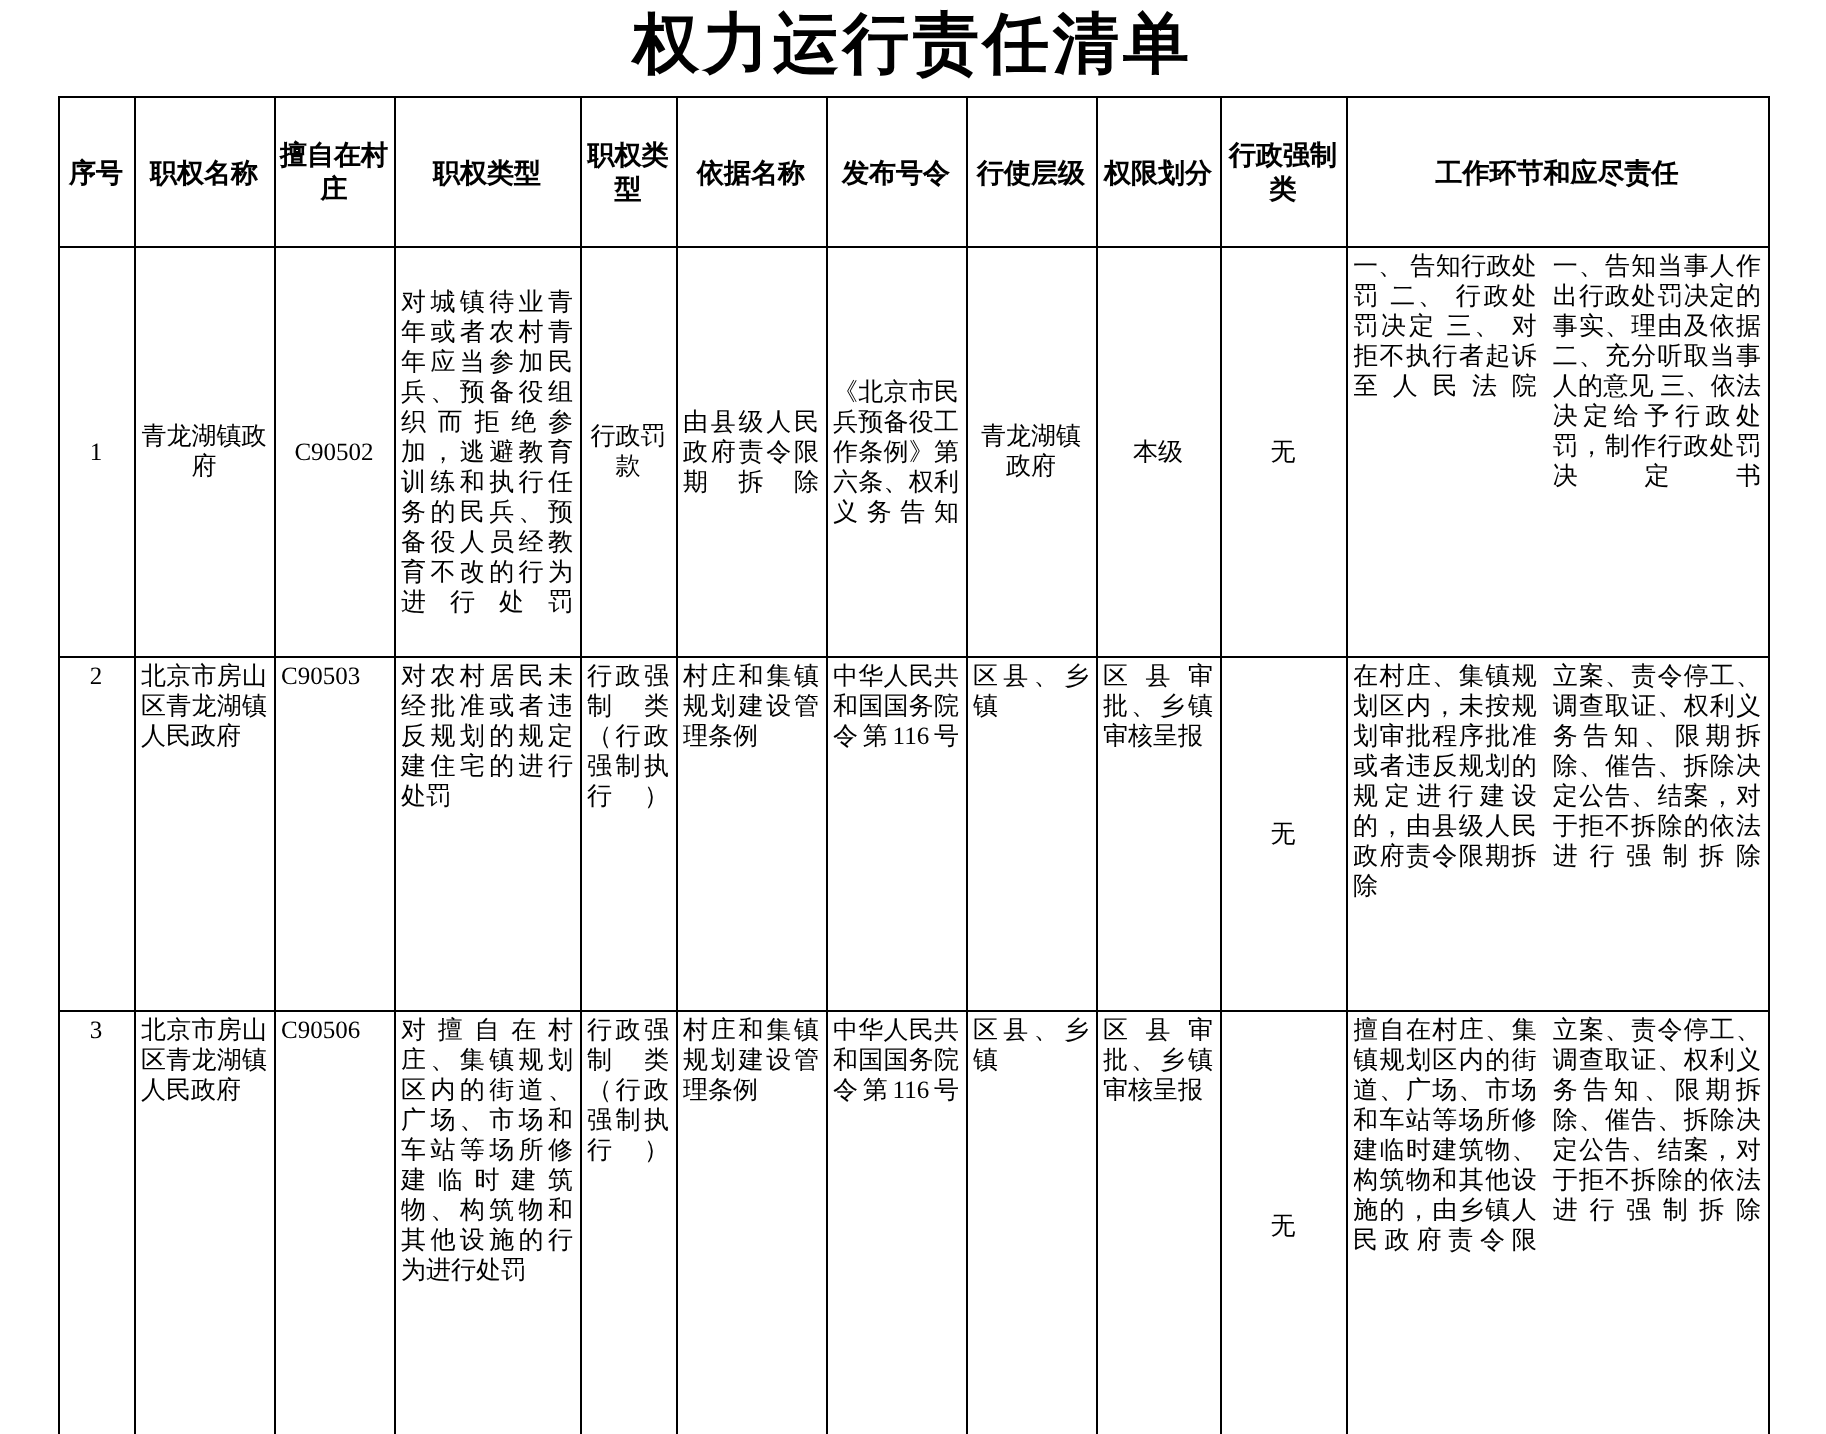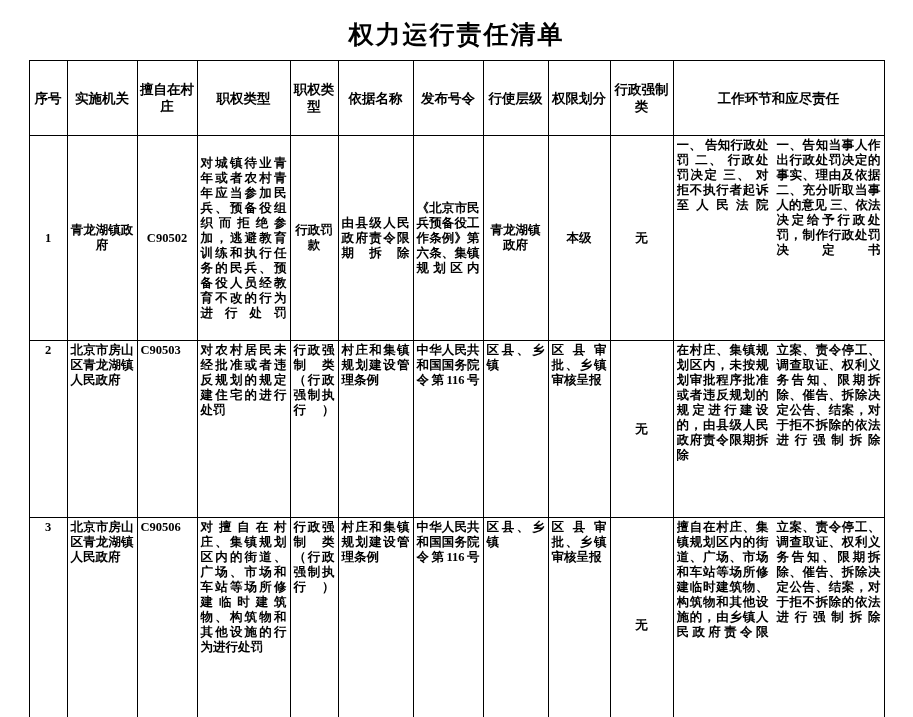--- a/index.html
+++ b/index.html
@@ -16,41 +16,40 @@
   }
   .page {
     width: 913px;
     height: 717px;
     position: relative;
     box-sizing: border-box;
   }
   .doc-title {
     text-align: center;
     font-family: "Liberation Serif", "DejaVu Serif", serif;
-    font-size: 25px;
+    font-size: 33px;
     font-weight: bold;
     letter-spacing: 2px;
-    margin: 20px 0 10px 0;
+    margin: 8px 0 10px 0;
     line-height: 30px;
   }
   table.main {
     border-collapse: collapse;
     margin: 0 auto;
     width: 855px;
     table-layout: fixed;
   }
   table.main th, table.main td {
     border: 1px solid #000000;
     vertical-align: middle;
     padding: 2px 3px;
     font-size: 12.5px;
     line-height: 15px;
     word-wrap: break-word;
     overflow: hidden;
-    font-weight: bold;
   }
   table.main thead th {
     text-align: center;
     font-weight: bold;
     font-size: 13.5px;
     line-height: 17px;
     height: 68px;
     padding: 3px 2px;
   }
   td.c-seq { text-align: center; font-size: 12.5px; }
@@ -78,41 +77,41 @@
       <col style="width:75px">
       <col style="width:70px">
       <col style="width:65px">
       <col style="width:62px">
       <col style="width:63px">
       <col style="width:211px">
     </colgroup>
     <thead>
       <tr>
         <th>序号</th>
-        <th>实施机关</th>
+        <th>职权名称</th>
         <th>擅自在村庄</th>
         <th>职权类型</th>
         <th>职权类型</th>
         <th>依据名称</th>
         <th>发布号令</th>
         <th>行使层级</th>
         <th>权限划分</th>
         <th>行政强制类</th>
         <th>工作环节和应尽责任</th>
       </tr>
     </thead>
     <tbody>
       <tr class="row1">
         <td class="c-seq">1</td>
         <td class="c-center">青龙湖镇政府</td>
         <td class="c-center">C90502</td>
         <td class="c-justify-all">对城镇待业青年或者农村青年应当参加民兵、预备役组织而拒绝参加，逃避教育训练和执行任务的民兵、预备役人员经教育不改的行为进行处罚</td>
         <td class="c-center">行政罚款</td>
         <td class="c-justify-all">由县级人民政府责令限期拆除</td>
-        <td class="c-justify-all">《北京市民兵预备役工作条例》第六条、集镇规划区内</td>
+        <td class="c-justify-all">《北京市民兵预备役工作条例》第六条、权利义务告知</td>
         <td class="c-center">青龙湖镇政府</td>
         <td class="c-center">本级</td>
         <td class="c-center">无</td>
         <td class="c-just">
           <table style="width:100%;border-collapse:collapse;border:none;">
             <tbody>
                 <tr>
               <td style="border:none;width:47%;vertical-align:top;padding:0 4px 0 0;text-align:justify;text-align-last:justify;">一、 告知行政处罚
 二、 行政处罚决定
 三、 对拒不执行者起诉至人民法院</td>

